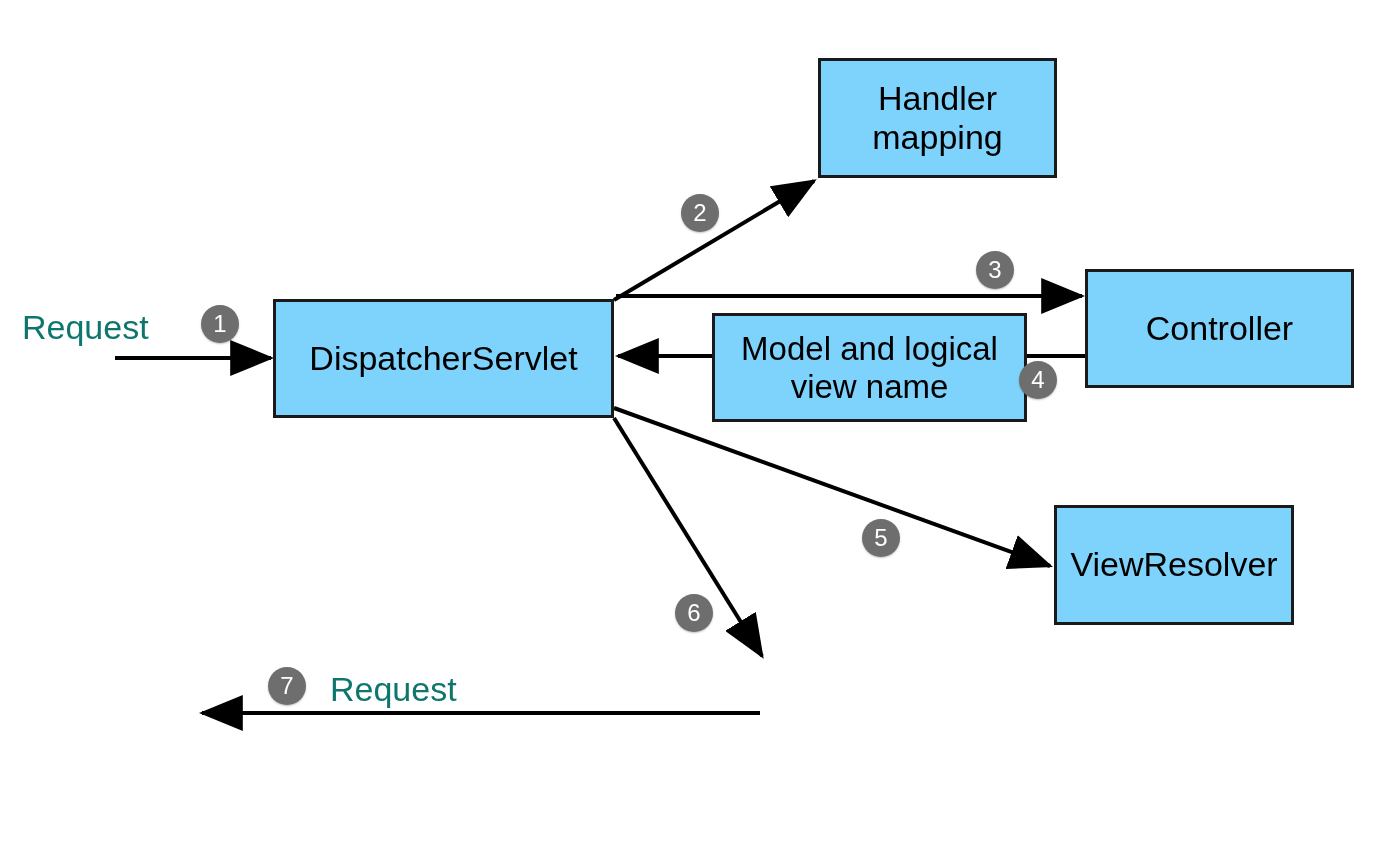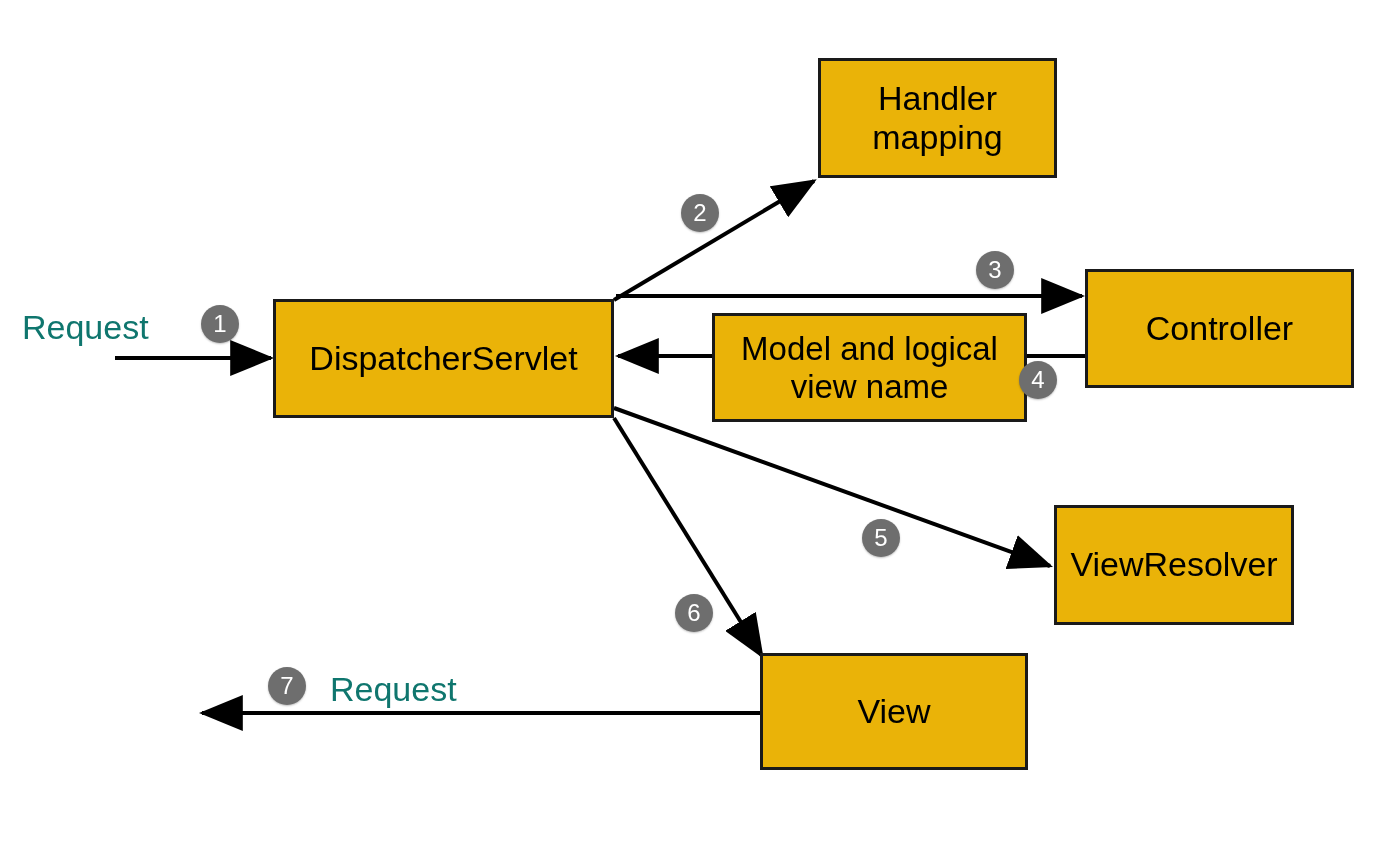--- a/index.html
+++ b/index.html
@@ -20,21 +20,21 @@
   #diagram-svg {
     position: absolute;
     left: 0;
     top: 0;
     width: 1396px;
     height: 854px;
   }
   .node-box {
     position: absolute;
     box-sizing: border-box;
-    background: #eab308;
+    background: #7dd3fc;
     border: 3px solid #1a1a1a;
     display: flex;
     align-items: center;
     justify-content: center;
     text-align: center;
     color: #000000;
     font-family: "Liberation Sans", sans-serif;
     font-size: 34px;
     line-height: 1.15;
     letter-spacing: 0px;
@@ -112,23 +112,20 @@
   </div>
 
   <div class="node-box" style="left:1085px; top:269px; width:269px; height:119px;">
     <span class="node-label">Controller</span>
   </div>
 
   <div class="node-box" style="left:1054px; top:505px; width:240px; height:120px;">
     <span class="node-label">ViewResolver</span>
   </div>
 
-  <div class="node-box" style="left:760px; top:653px; width:268px; height:117px;">
-    <span class="node-label">View</span>
-  </div>
 
   <div class="plain-label" style="left:22px; top:308px;">Request</div>
   <div class="plain-label" style="left:330px; top:670px;">Request</div>
 
   <div class="step-badge" style="left:201px; top:305px;">1</div>
   <div class="step-badge" style="left:681px; top:194px;">2</div>
   <div class="step-badge" style="left:976px; top:251px;">3</div>
   <div class="step-badge" style="left:1019px; top:361px;">4</div>
   <div class="step-badge" style="left:862px; top:519px;">5</div>
   <div class="step-badge" style="left:675px; top:594px;">6</div>

